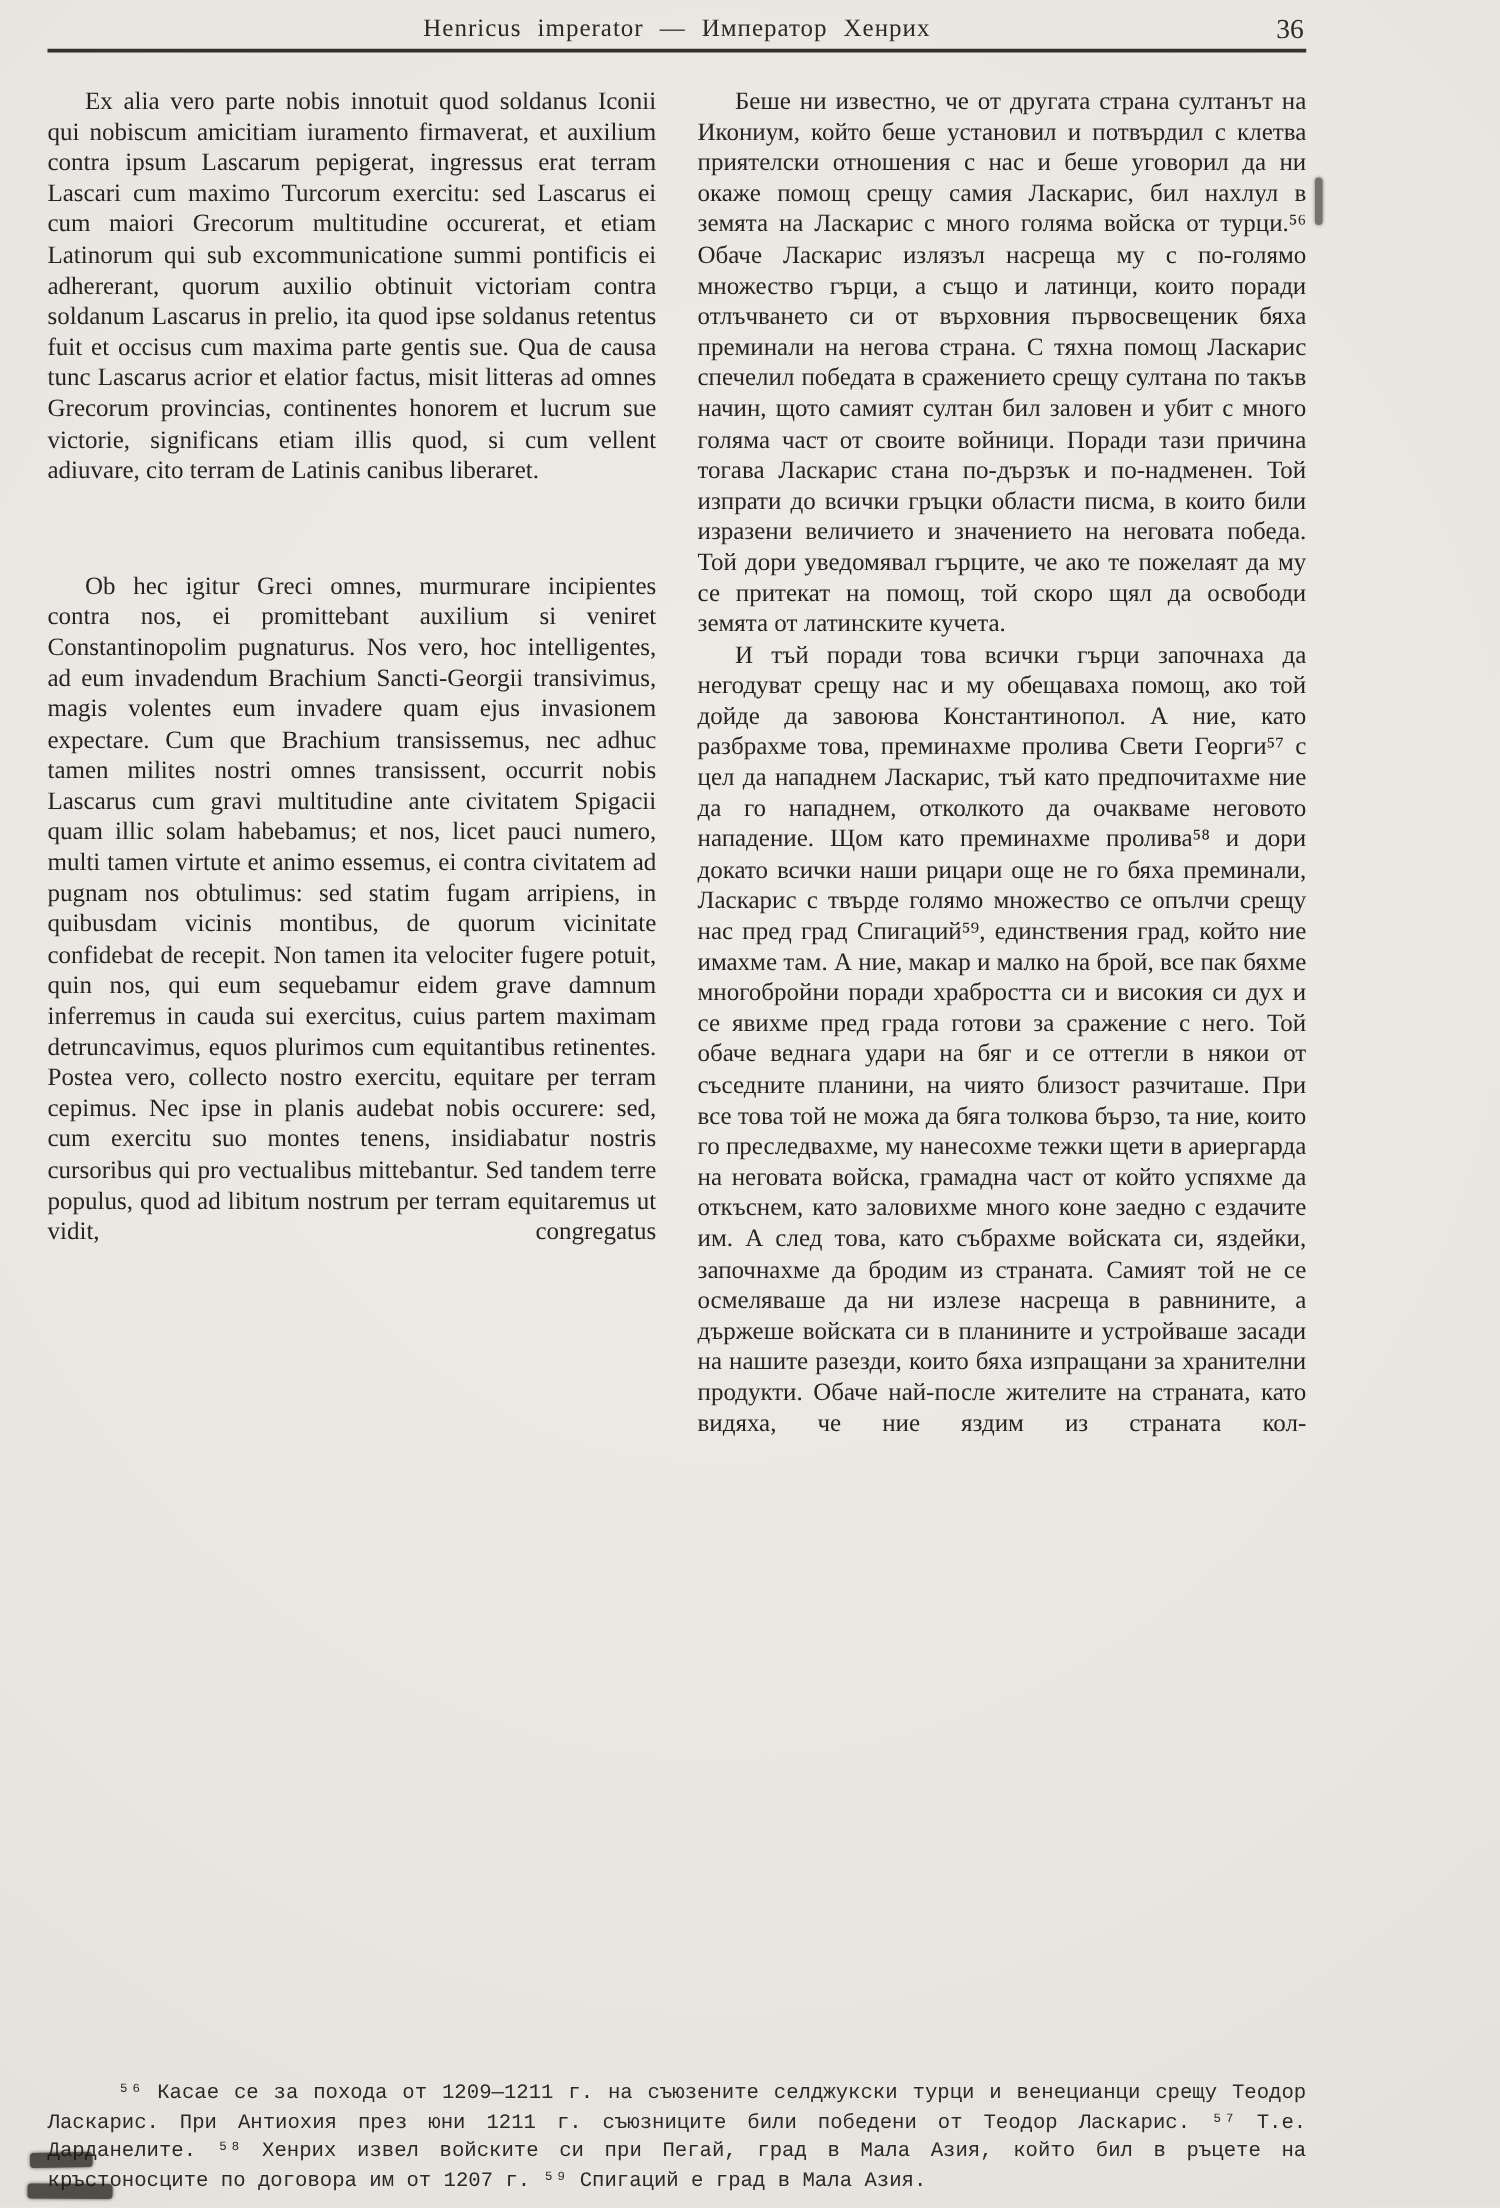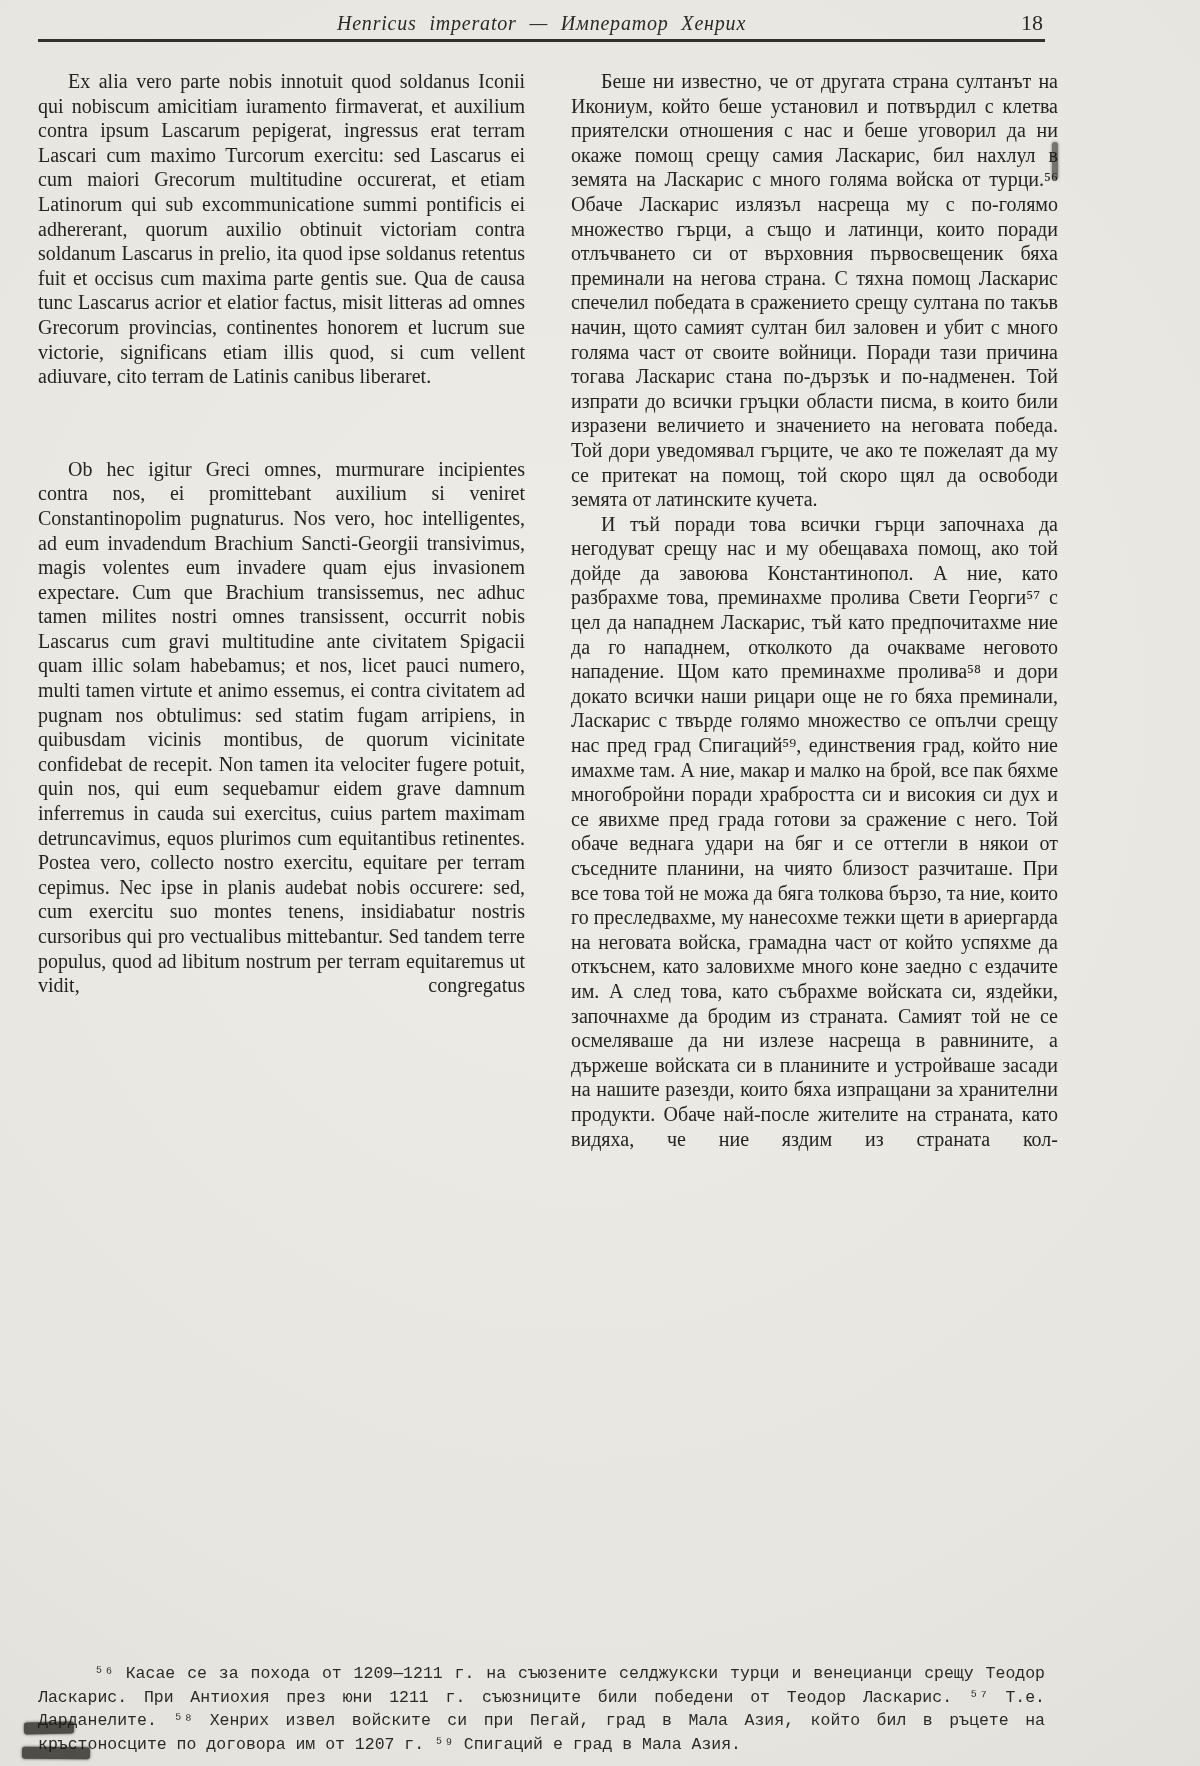--- a/index.html
+++ b/index.html
@@ -26,37 +26,36 @@
   .page-header {
     position: relative;
   }
   .running-title {
     text-align: center;
     font-size: 20px;
     letter-spacing: 0.8px;
     word-spacing: 7px;
     padding-top: 12px;
     color: #2b2926;
-    font-style: italic;
   }
   .page-number {
     position: absolute;
     top: 10px;
     right: 2px;
     font-size: 22px;
     color: #2b2926;
   }
   .header-rule {
     height: 0;
     border-bottom: 3px solid #34312d;
     margin-top: 4px;
   }
   .columns {
     display: flex;
-    gap: 46px;
+    gap: 33px;
     margin-top: 27px;
   }
   .column {
     width: 487px;
     flex: 0 0 487px;
   }
   .para {
     margin: 0;
     font-size: 20px;
     line-height: 24.6px;
@@ -98,21 +97,21 @@
   .a3 { left: 1052px; top: 142px; width: 6px;  height: 38px; opacity: 0.55; }
 </style>
 </head>
 <body>
 
 <div class="page">
   <div class="content">
 
     <header class="page-header">
       <div class="running-title">Henricus imperator — Император Хенрих</div>
-      <div class="page-number">18</div>
+      <div class="page-number">36</div>
       <div class="header-rule"></div>
     </header>
 
     <main class="columns">
       <section class="column">
         <p class="para">Ex alia vero parte nobis innotuit quod soldanus Iconii qui nobiscum amicitiam iuramento firmaverat, et auxilium contra ipsum Lascarum pepigerat, ingressus erat terram Lascari cum maximo Turcorum exercitu: sed Lascarus ei cum maiori Grecorum multitudine occurerat, et etiam Latinorum qui sub excommunicatione summi pontificis ei adhererant, quorum auxilio obtinuit victoriam contra soldanum Lascarus in prelio, ita quod ipse soldanus retentus fuit et occisus cum maxima parte gentis sue. Qua de causa tunc Lascarus acrior et elatior factus, misit litteras ad omnes Grecorum provincias, continentes honorem et lucrum sue victorie, significans etiam illis quod, si cum vellent adiuvare, cito terram de Latinis canibus liberaret.</p>
         <p class="para para-gap cut">Ob hec igitur Greci omnes, murmurare incipientes contra nos, ei promittebant auxilium si veniret Constantinopolim pugnaturus. Nos vero, hoc intelligentes, ad eum invadendum Brachium Sancti-Georgii transivimus, magis volentes eum invadere quam ejus invasionem expectare. Cum que Brachium transissemus, nec adhuc tamen milites nostri omnes transissent, occurrit nobis Lascarus cum gravi multitudine ante civitatem Spigacii quam illic solam habebamus; et nos, licet pauci numero, multi tamen virtute et animo essemus, ei contra civitatem ad pugnam nos obtulimus: sed statim fugam arripiens, in quibusdam vicinis montibus, de quorum vicinitate confidebat de recepit. Non tamen ita velociter fugere potuit, quin nos, qui eum sequebamur eidem grave damnum inferremus in cauda sui exercitus, cuius partem maximam detruncavimus, equos plurimos cum equitantibus retinentes. Postea vero, collecto nostro exercitu, equitare per terram cepimus. Nec ipse in planis audebat nobis occurere: sed, cum exercitu suo montes tenens, insidiabatur nostris cursoribus qui pro vectualibus mittebantur. Sed tandem terre populus, quod ad libitum nostrum per terram equitaremus ut vidit, congregatus</p>
       </section>
 
       <section class="column">

